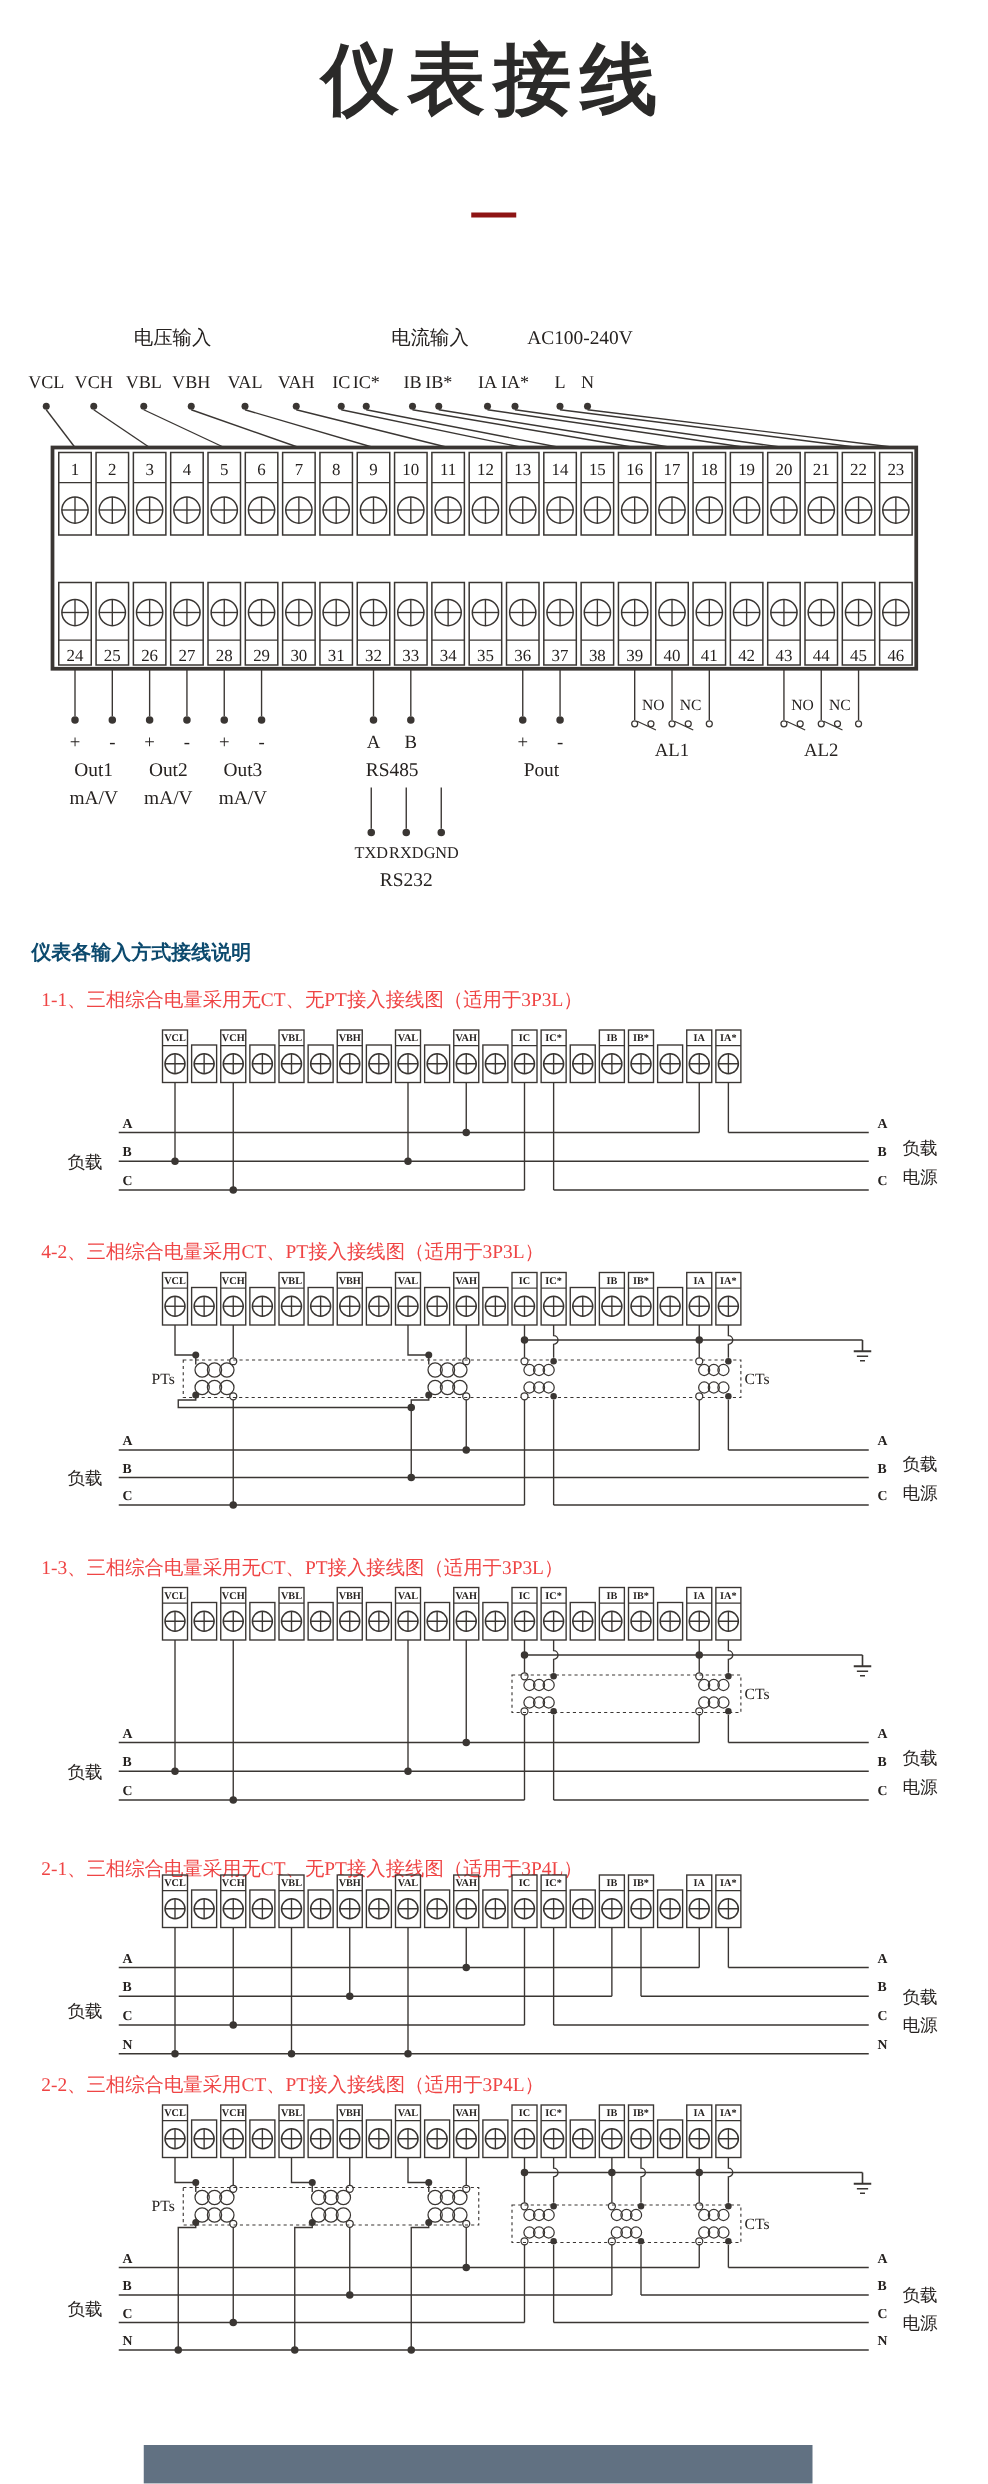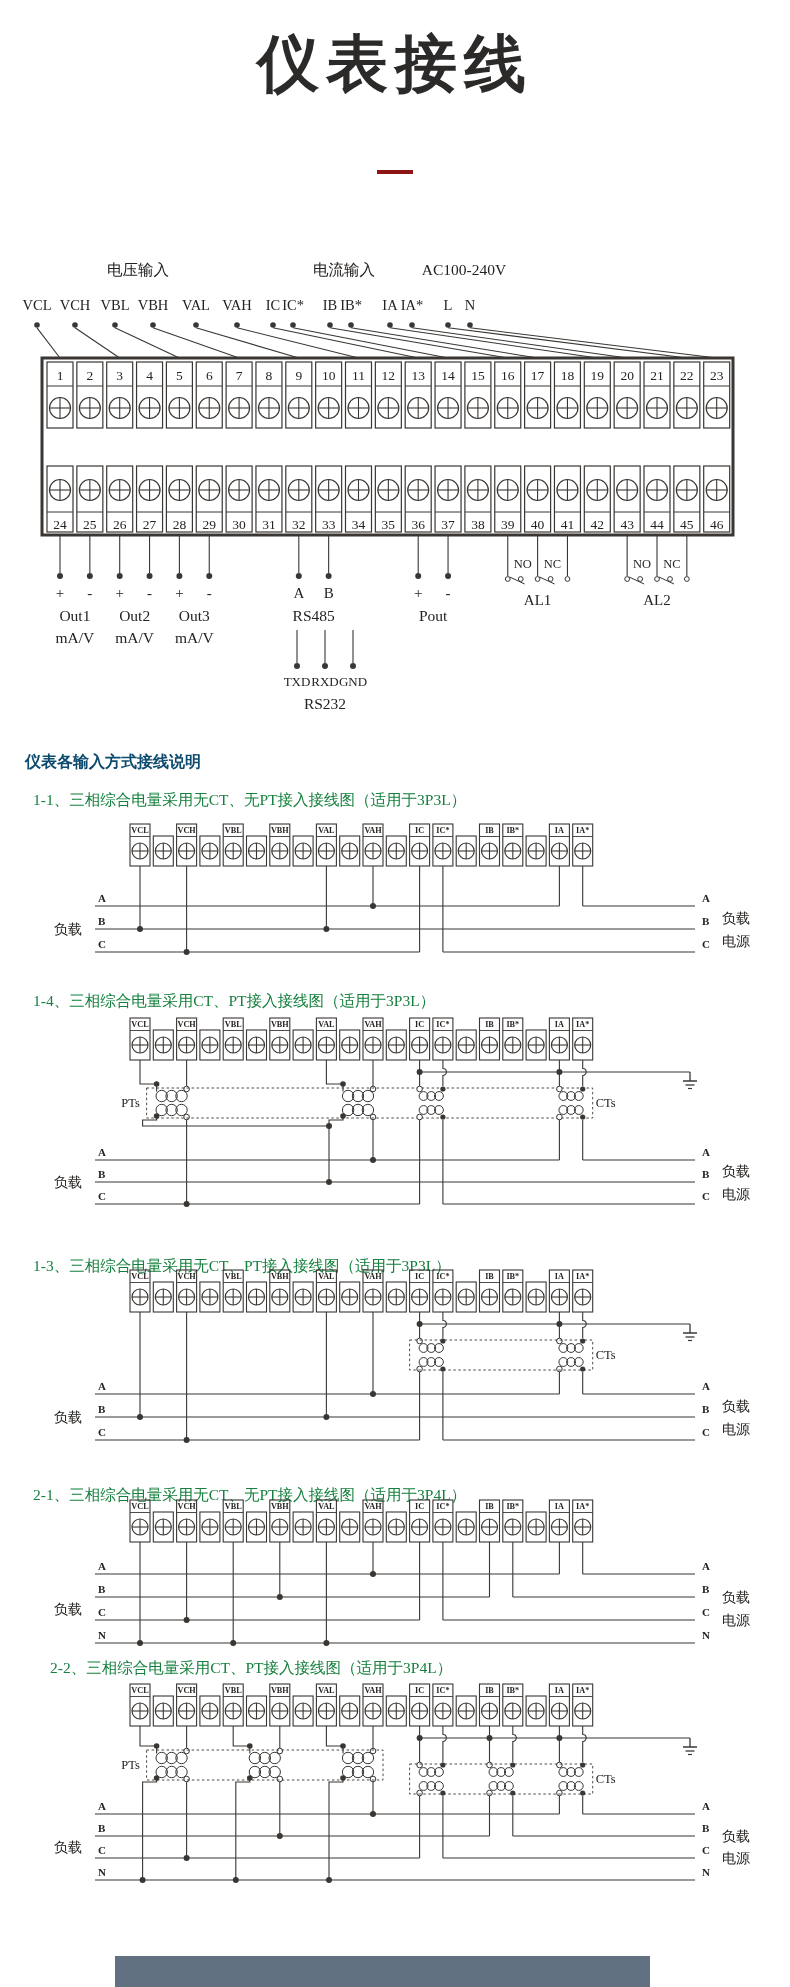--- a/index.html
+++ b/index.html
@@ -7,26 +7,26 @@
         font-family:"Liberation Sans",sans-serif;}
   .title{position:absolute;top:22px;left:0;width:790px;margin:0;text-align:center;
          font-size:62px;font-weight:900;letter-spacing:7px;color:#2b2a29;
          font-family:"Liberation Sans",sans-serif;}
   .dash{position:absolute;top:170px;left:377px;width:36px;height:4px;background:#8e1414;}
   .figure{position:absolute;left:0;}
   #main-fig{top:205px;}
   .heading{position:absolute;top:752px;left:25px;margin:0;font-size:16px;font-weight:bold;
            color:#0c4a6e;}
   .dtitle{position:absolute;left:33px;margin:0;font-size:15.5px;font-weight:normal;
-          color:#15803d;font-family:"Liberation Serif","DejaVu Serif",serif;}
+          color:#ef4444;font-family:"Liberation Serif","DejaVu Serif",serif;}
   #t-d11{top:790px;} #svg-d11{top:818px;}
   #t-d12{top:991px;} #svg-d12{top:1012px;}
-  #t-d13{top:1244px;margin-top:12px;} #svg-d13{top:1264px;}
+  #t-d13{top:1244px;} #svg-d13{top:1264px;}
   #t-d21{top:1475px;margin-top:10px;} #svg-d21{top:1494px;}
-  #t-d22{top:1658px;margin-left:17px;} #svg-d22{top:1678px;}
+  #t-d22{top:1658px;} #svg-d22{top:1678px;}
   .footband{position:absolute;top:1956px;left:115px;width:535px;height:31px;background:#617182;}
   svg text{font-family:"Liberation Serif","DejaVu Serif",serif;}
 </style>
 </head>
 <body>
 
 <div id="page">
   <h1 class="title">仪表接线</h1>
   <div class="dash"></div>
 
@@ -558,21 +558,21 @@
       <line x1="326.4" y1="48" x2="326.4" y2="111" stroke="#3a3633" stroke-width="1.1"></line>
       <circle cx="326.4" cy="111" r="3" fill="#3a3633"></circle>
       <line x1="373" y1="48" x2="373" y2="88" stroke="#3a3633" stroke-width="1.1"></line>
       <circle cx="373" cy="88" r="3" fill="#3a3633"></circle>
       <line x1="419.6" y1="48" x2="419.6" y2="134" stroke="#3a3633" stroke-width="1.1"></line>
       <line x1="442.90000000000003" y1="48" x2="442.90000000000003" y2="134" stroke="#3a3633" stroke-width="1.1"></line>
       <line x1="559.4000000000001" y1="48" x2="559.4000000000001" y2="88" stroke="#3a3633" stroke-width="1.1"></line>
       <line x1="582.7" y1="48" x2="582.7" y2="88" stroke="#3a3633" stroke-width="1.1"></line>
     </svg>
 
-  <h3 class="dtitle" id="t-d12">1-4、三相综合电量采用CT、PT接入接线图（适用于3P3L）</h3>
+  <h3 class="dtitle" id="t-d12">4-2、三相综合电量采用CT、PT接入接线图（适用于3P3L）</h3>
   <svg id="svg-d12" class="figure" width="790" height="214" viewBox="0 0 790 214">
       <rect x="130" y="6" width="20" height="42" fill="none" stroke="#3a3633" stroke-width="1.1"></rect>
       <text x="140" y="15" fill="#262220" font-size="8.2" text-anchor="middle" font-weight="bold">VCL</text>
       <line x1="130" y1="18.5" x2="150" y2="18.5" stroke="#3a3633" stroke-width="0.9"></line>
       <circle cx="140" cy="33" r="8" fill="none" stroke="#3a3633" stroke-width="1.2"></circle>
       <line x1="132" y1="33" x2="148" y2="33" stroke="#3a3633" stroke-width="1.1"></line>
       <line x1="140" y1="25" x2="140" y2="41" stroke="#3a3633" stroke-width="1.1"></line>
       <rect x="153.3" y="18" width="20" height="30" fill="none" stroke="#3a3633" stroke-width="1.1"></rect>
       <circle cx="163.3" cy="33" r="8" fill="none" stroke="#3a3633" stroke-width="1.2"></circle>
       <line x1="155.3" y1="33" x2="171.3" y2="33" stroke="#3a3633" stroke-width="1.1"></line>

